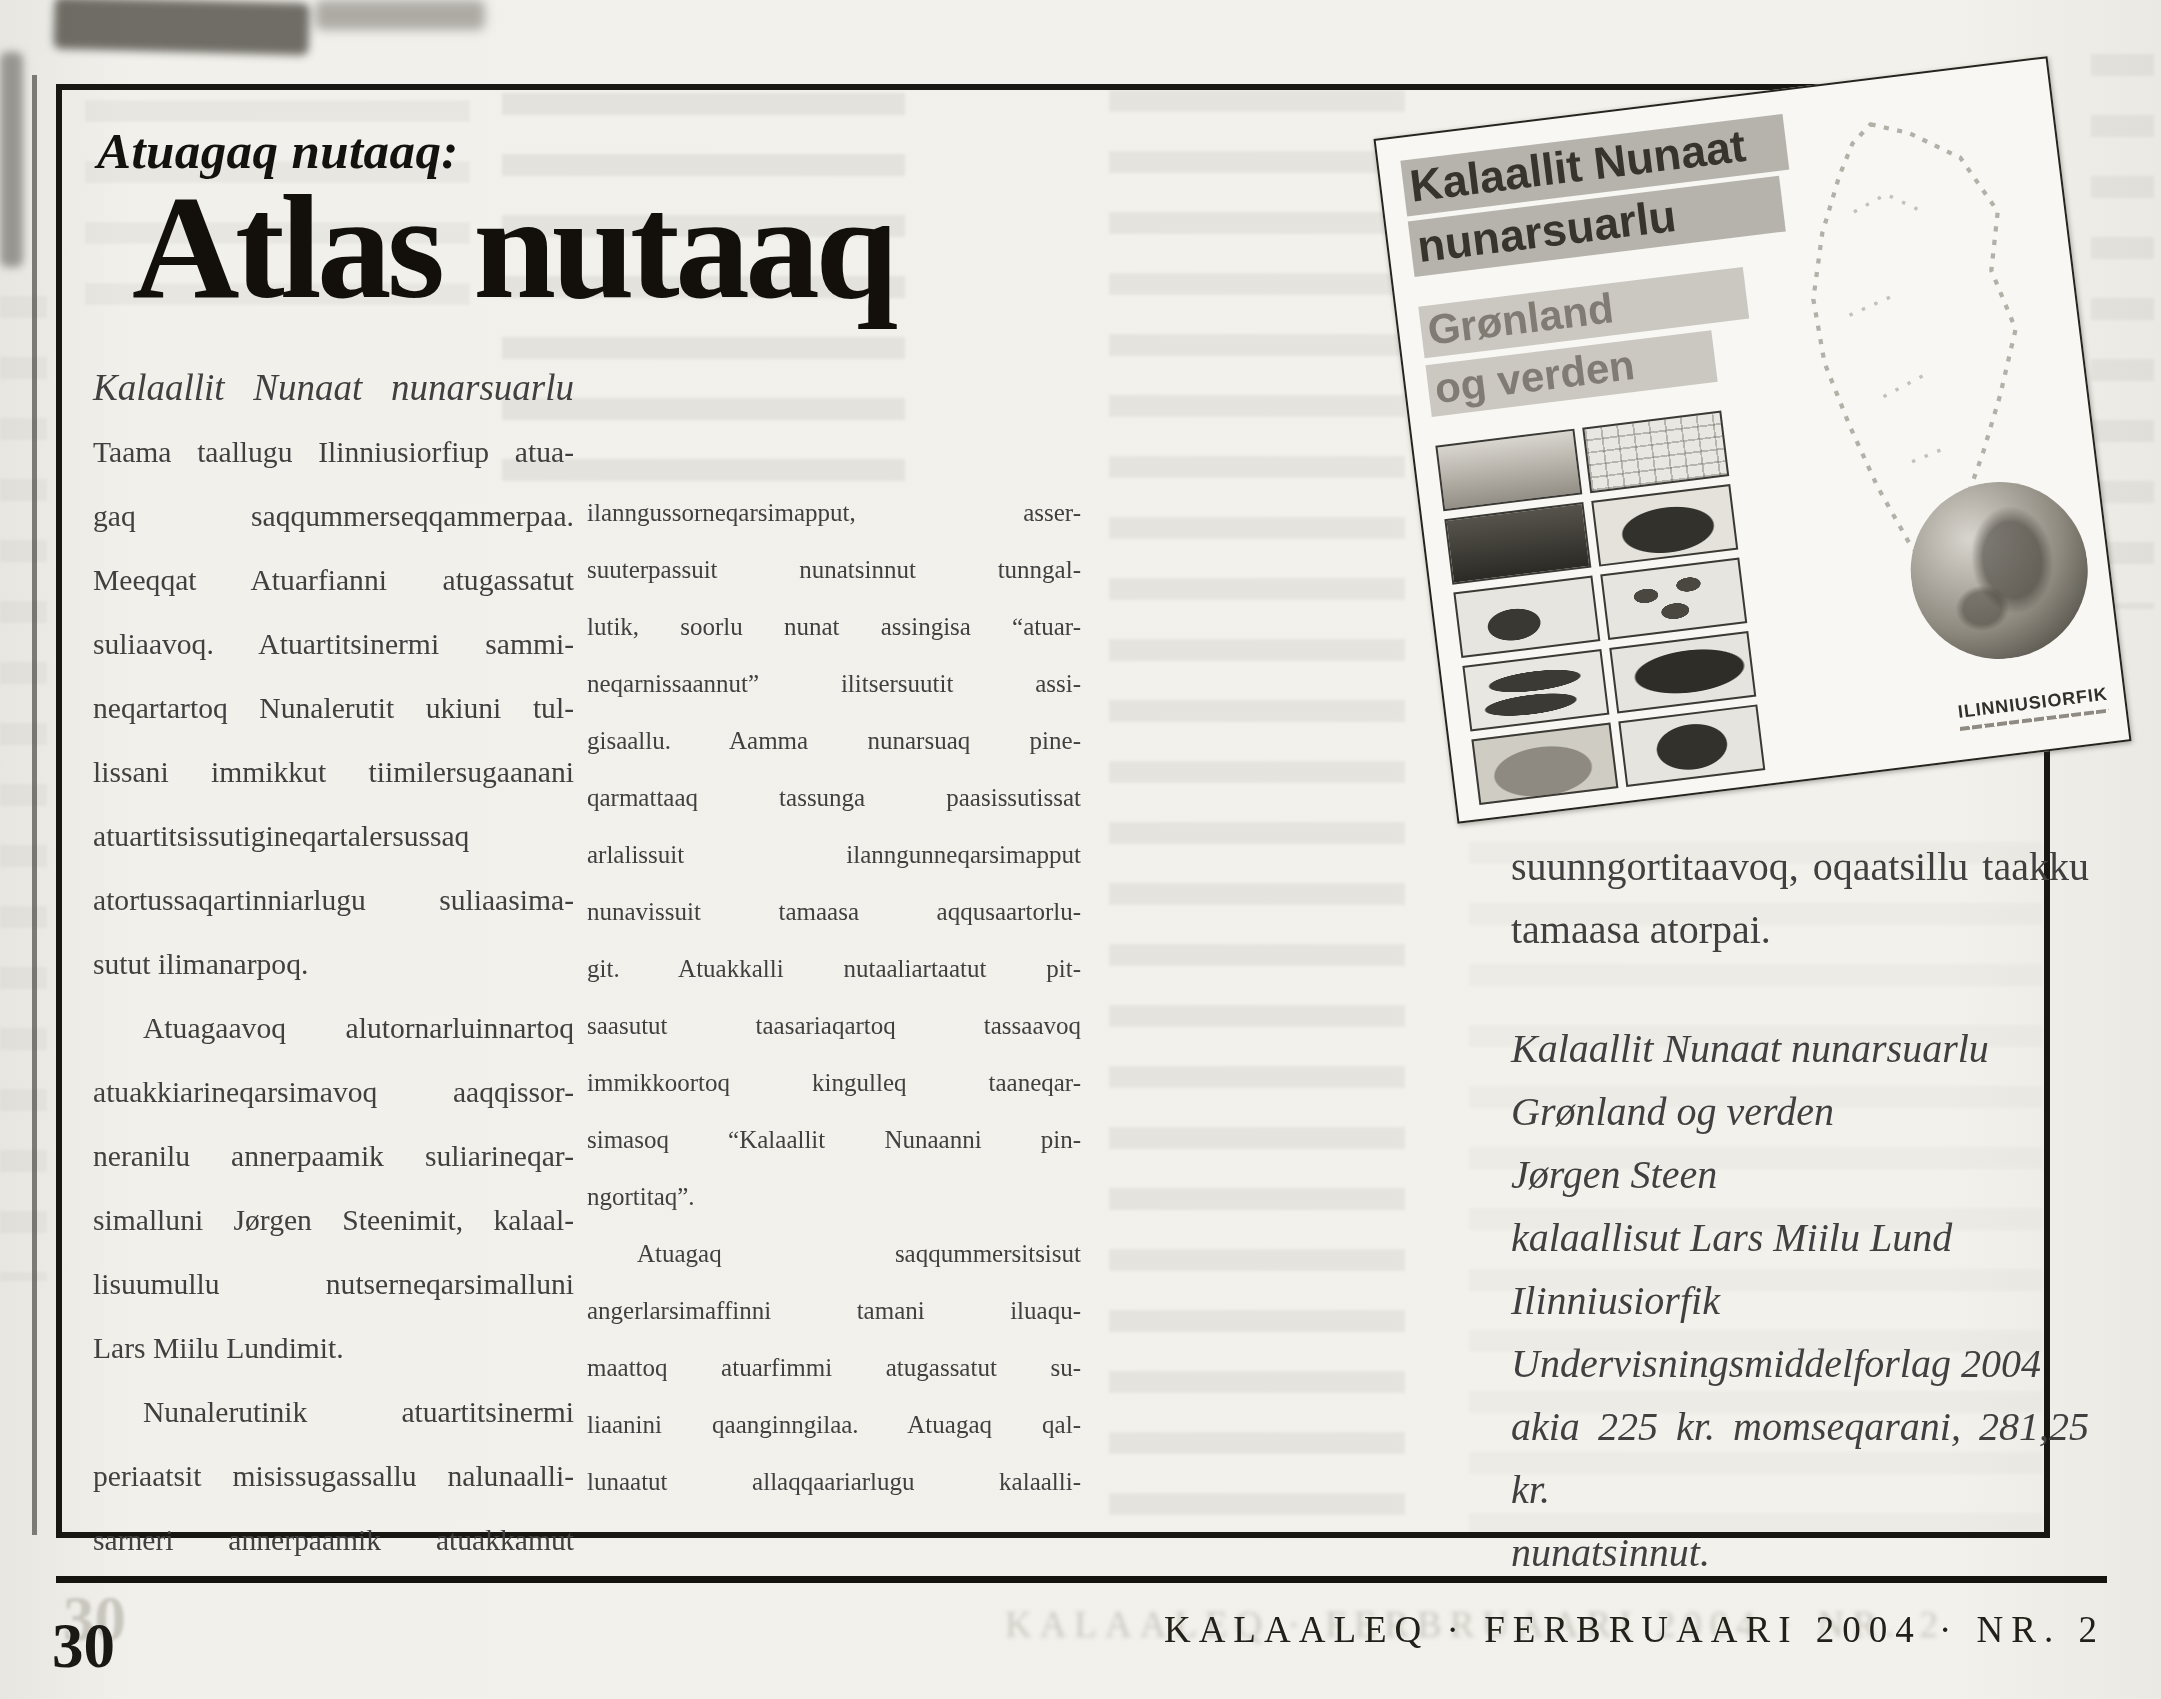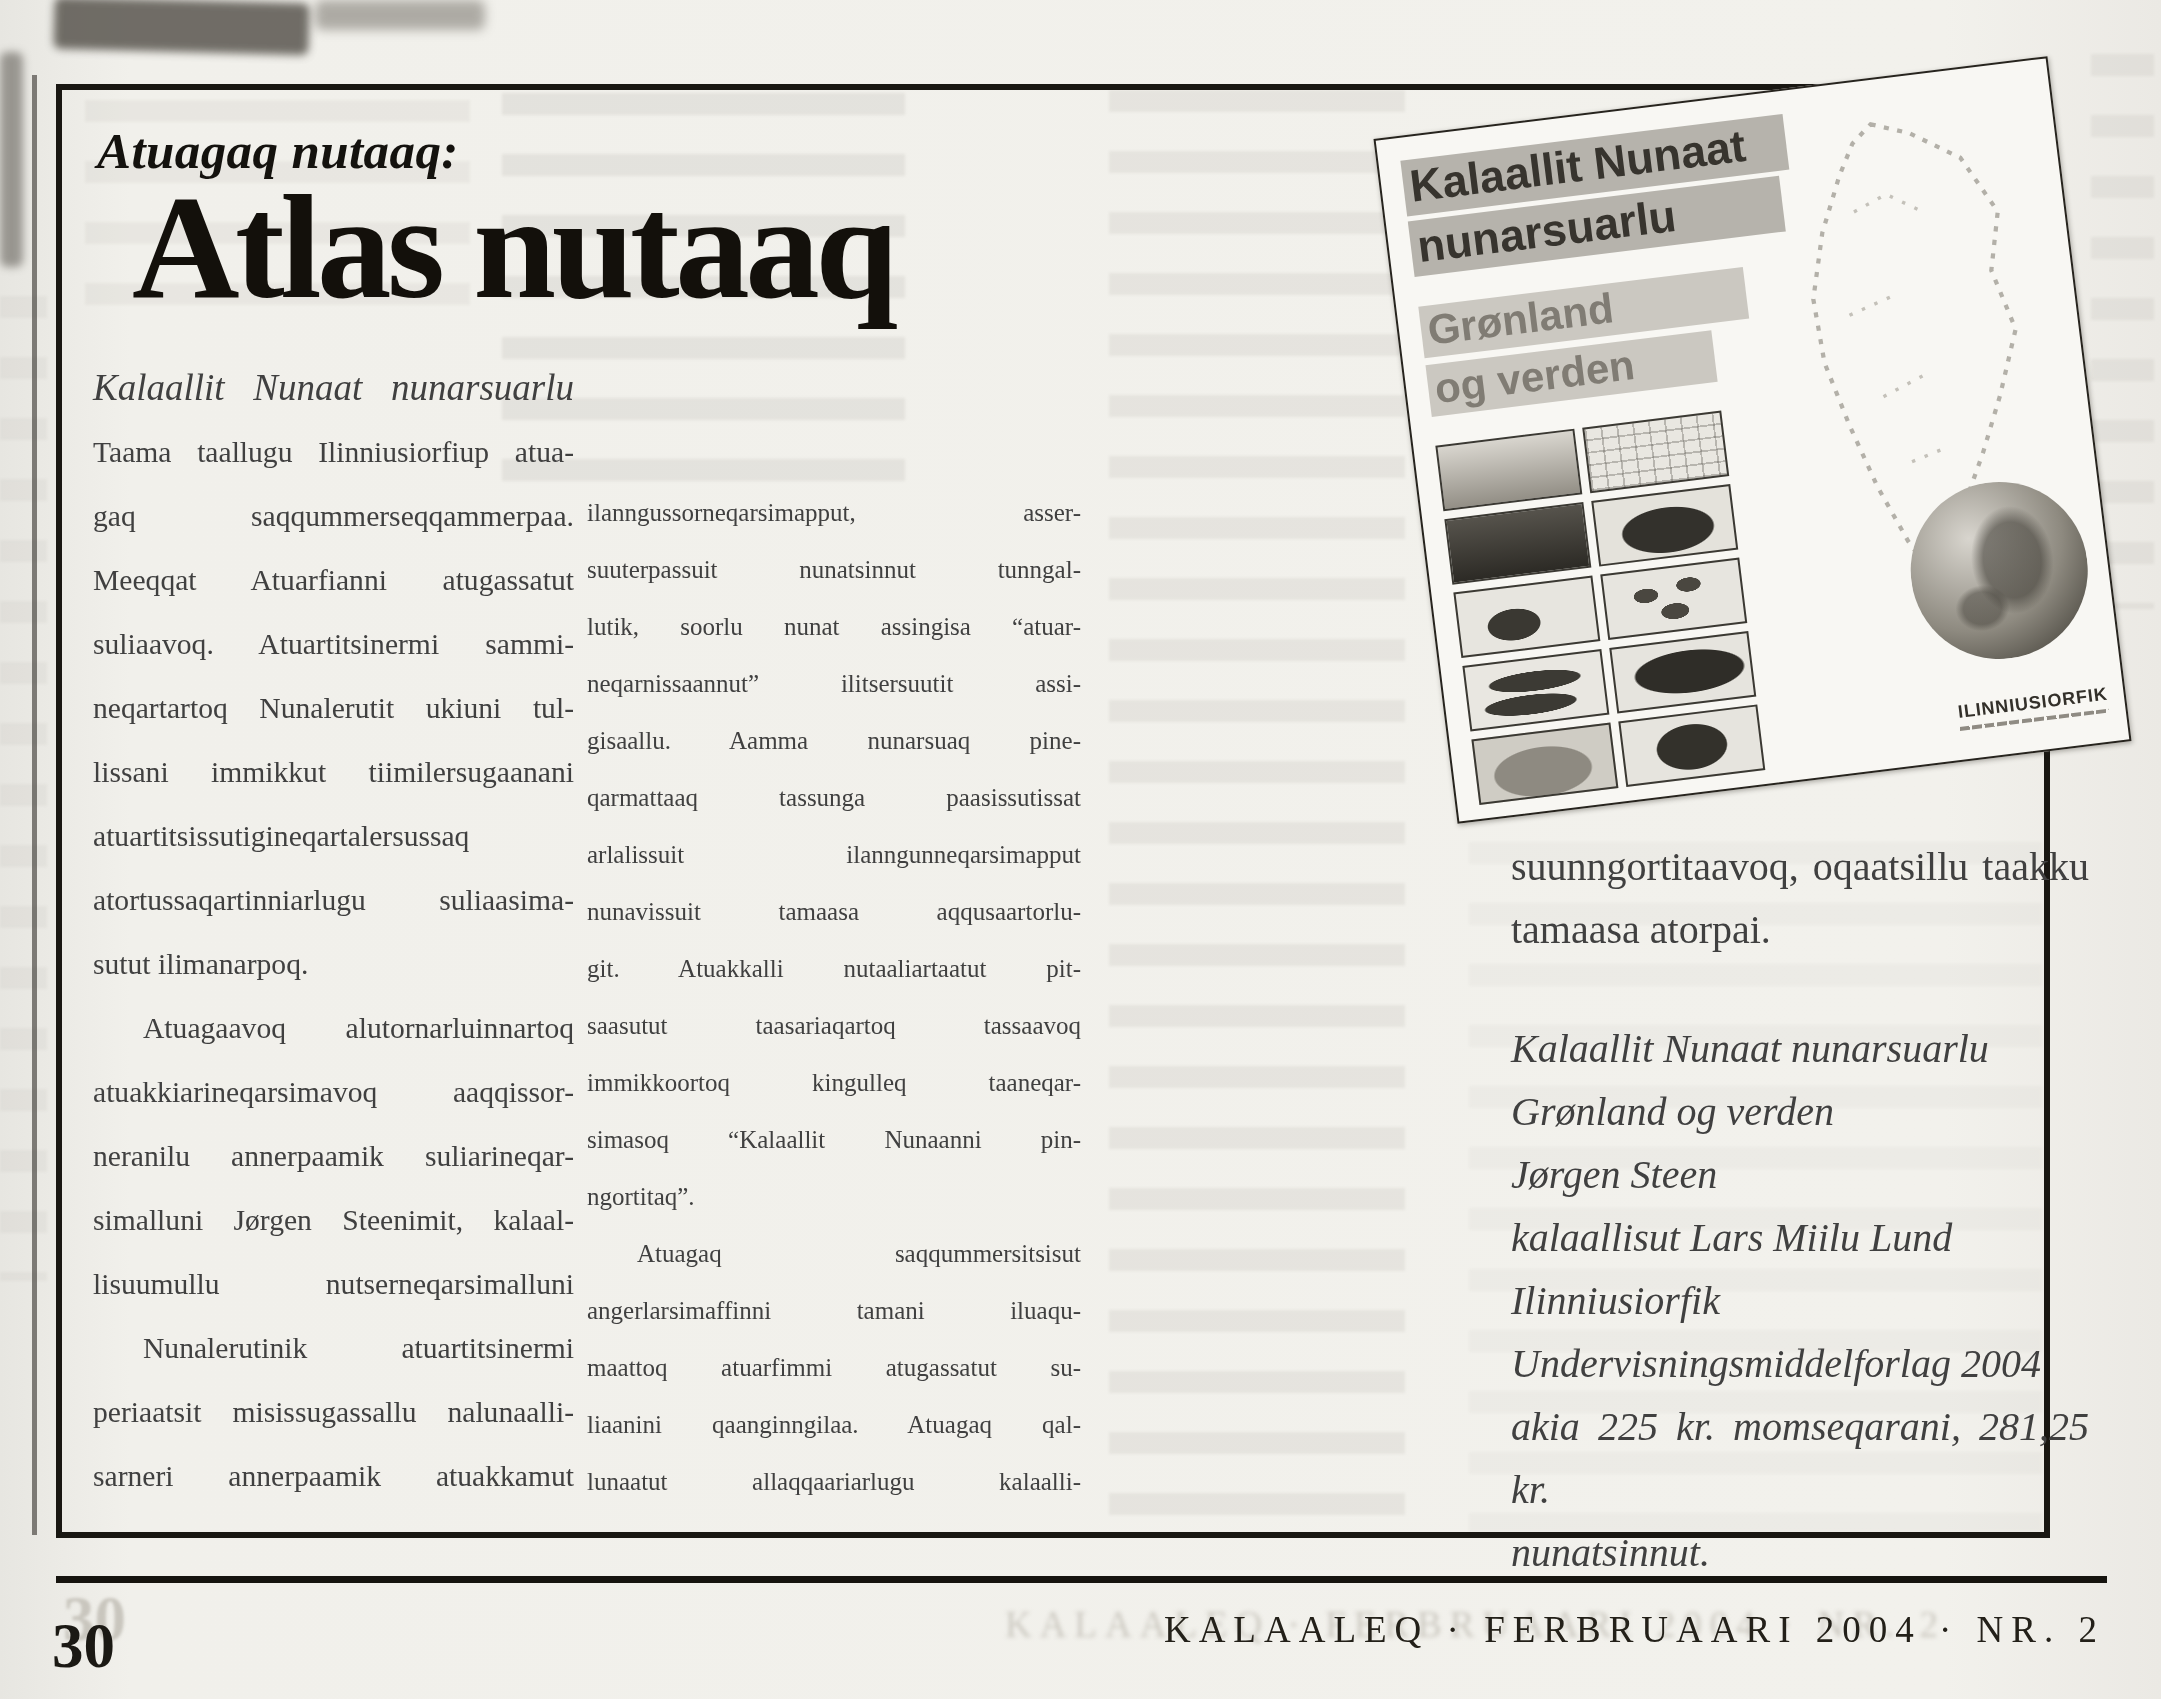--- a/index.html
+++ b/index.html
@@ -108,20 +108,21 @@
     <div class="line">neqartartoq Nunalerutit ukiuni tul-</div>
     <div class="line">lissani immikkut tiimilersugaanani</div>
     <div class="line">atuartitsissutigineqartalersussaq</div>
     <div class="line">atortussaqartinniarlugu suliaasima-</div>
     <div class="line end">sutut ilimanarpoq.</div>
     <div class="line ind">Atuagaavoq alutornarluinnartoq</div>
     <div class="line">atuakkiarineqarsimavoq aaqqissor-</div>
     <div class="line">neranilu annerpaamik suliarineqar-</div>
     <div class="line">simalluni Jørgen Steenimit, kalaal-</div>
     <div class="line">lisuumullu nutserneqarsimalluni</div>
+    <div class="line end">Lars Miilu Lundimit.</div>
     <div class="line ind">Nunalerutinik atuartitsinermi</div>
     <div class="line">periaatsit misissugassallu nalunaalli-</div>
     <div class="line">sarneri annerpaamik atuakkamut</div>
   </div>
 <div class="col col2">
     <div class="line">ilanngussorneqarsimapput, asser-</div>
     <div class="line">suuterpassuit nunatsinnut tunngal-</div>
     <div class="line">lutik, soorlu nunat assingisa “atuar-</div>
     <div class="line">neqarnissaannut” ilitsersuutit assi-</div>
     <div class="line">gisaallu. Aamma nunarsuaq pine-</div>

